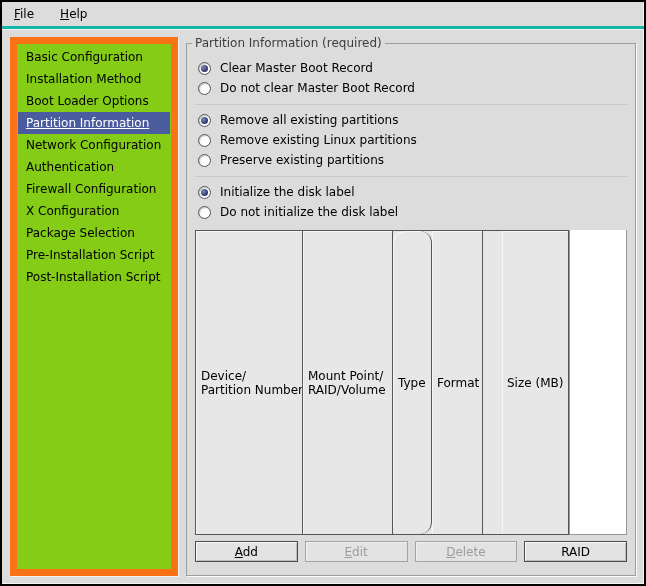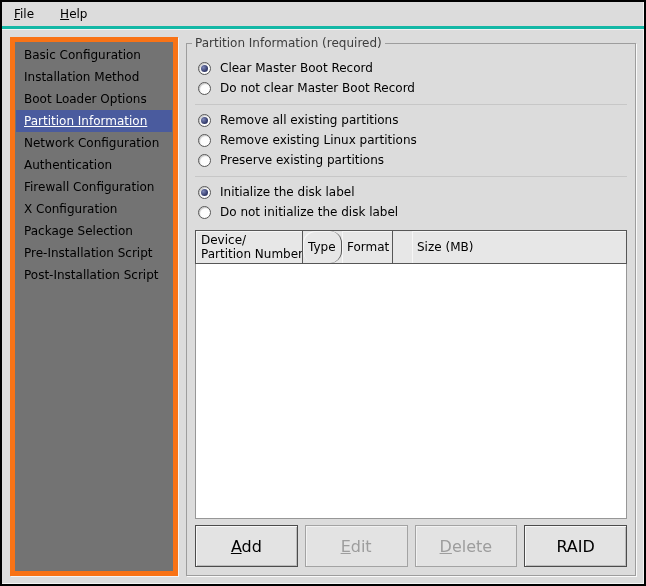--- a/index.html
+++ b/index.html
@@ -14,22 +14,22 @@
   .menubar { height:27px; flex:0 0 27px; display:flex; align-items:center;
              padding:0 6px; gap:14px; border-bottom:3px solid #14b8a6;
              box-shadow:0 1px 0 #f2f2f2; }
   .menu-item { padding:3px 6px; cursor:default; }
   .menu-item u { text-decoration:underline; }
 
   
   .content { flex:1; display:flex; padding:8px; gap:8px; min-height:0; }
 
   
-  .sidebar { width:168px; flex:0 0 168px; background:#737373;
-             border:5px solid #f97316; box-shadow:1px 1px 0 #f5f5f5;
+  .sidebar { width:168px; flex:0 0 168px; background:#84cc16;
+             border:7px solid #f97316; box-shadow:1px 1px 0 #f5f5f5;
              padding:2px 1px; overflow:hidden; }
   .side-item { height:22px; line-height:22px; padding:0 8px;
                white-space:nowrap; cursor:default; }
   .side-item.selected { background:#4a5b9e; color:#fff;text-decoration:underline; }
 
   
   .frame { flex:1; position:relative; margin-top:6px;
            border:1px solid #9d9d9d; box-shadow:1px 1px 0 #fafafa;
            padding:14px 8px 8px 8px; display:flex; flex-direction:column;
            min-width:0; min-height:0; }
@@ -41,38 +41,38 @@
                padding:3px 0 3px 3px; cursor:default; }
   .radio { width:13px; height:13px; flex:0 0 13px; border-radius:50%;
            background:#fdfdfd; border:1px solid #565656;
            box-shadow:inset 1px 1px 1px rgba(0,0,0,.22); position:relative; }
   .radio.checked::after { content:""; position:absolute; left:2px; top:2px;
            width:7px; height:7px; border-radius:50%;
            background:radial-gradient(circle at 35% 35%, #7d87b8 0%, #333a6a 65%); }
   .separator { border-top:1px solid #c7c7c7; margin:6px 0 5px 0; }
 
   
-  .ptable { margin-top:8px; flex:1; display:flex; flex-direction:column; min-height:0; }
+  .ptable { margin-top:8px; flex:1; display:flex; min-height:0; }
   .thead { display:flex; background:#e7e7e7; border:1px solid #565656; flex:0 0 auto; }
   .th { padding:2px 5px; border-right:1px solid #565656; line-height:14px;
         display:flex; flex-direction:column; justify-content:center;
         min-height:30px; overflow:hidden; white-space:nowrap;
         box-shadow:inset 1px 1px 0 #f6f6f6; cursor:default; }
   .th:last-child { border-right:none; flex:1;margin-left:19px; }
   .col-device { width:107px; flex:0 0 107px; }
   .col-mount  { width:90px;  flex:0 0 90px; }
   .col-type   { width:39px;  flex:0 0 39px;border-radius:12px; }
   .col-format { width:51px;  flex:0 0 51px; }
   .tbody { flex:1; background:#fff; border:1px solid #979797; border-top:none; }
 
   
   .button-row { display:flex; gap:7px; margin-top:6px; flex:0 0 26px; }
-  .btn { flex:1; height:42px; background:#e3e3e3; border:1px solid #4c4c4c;
+  .btn { flex:1; height:21px; background:#e3e3e3; border:1px solid #4c4c4c;
          box-shadow:inset 1px 1px 0 #f8f8f8, inset -1px -1px 0 #bcbcbc;
-         font-family:inherit; font-size:16px; color:#000; cursor:default; }
+         font-family:inherit; font-size:12px; color:#000; cursor:default; }
   .btn u { text-decoration:underline; }
   .btn.disabled { color:#9d9d9d; border-color:#a3a3a3;
                   box-shadow:inset 1px 1px 0 #f2f2f2; }
 </style>
 </head>
 <body>
 
 <div class="window">
 
   <div class="menubar">
@@ -133,20 +133,24 @@
         <span class="radio"></span>
         <span>Do not initialize the disk label</span>
       </div>
 
       <div class="ptable">
         <div class="thead">
           <div class="th col-device">
             <span>Device/</span>
             <span>Partition Number</span>
           </div>
+          <div class="th col-mount">
+            <span>Mount Point/</span>
+            <span>RAID/Volume</span>
+          </div>
           <div class="th col-type">
             <span>Type</span>
           </div>
           <div class="th col-format">
             <span>Format</span>
           </div>
           <div class="th">
             <span>Size (MB)</span>
           </div>
         </div>

